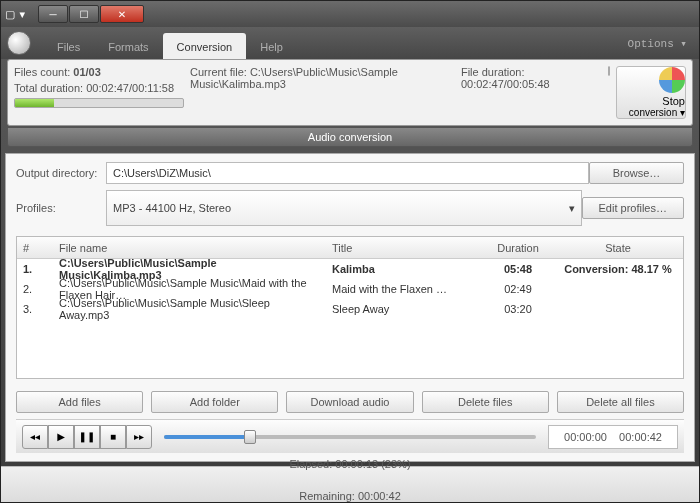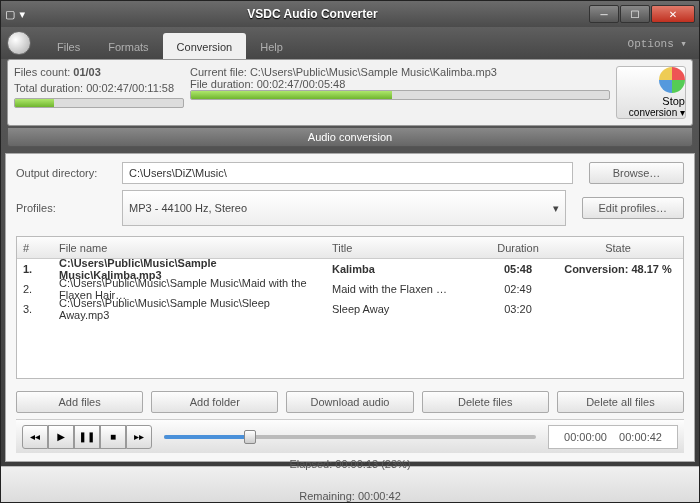--- a/index.html
+++ b/index.html
@@ -12,28 +12,28 @@
 .titlebar .winbtn.close { background: linear-gradient(#e07a6a,#c03020); width: 44px; }
 .menubar { height: 32px; background: linear-gradient(#5f5f5f,#464646); display: flex; align-items: center; padding: 0 6px; gap: 0; color: #b0b0b0; }
 .logo-area { display:flex; align-items:center; gap:4px; margin-right:12px;}
 .logo-circle { width: 24px; height: 24px; border-radius: 50%; background: radial-gradient(circle at 35% 35%, #fff, #aaa); border:1px solid #666;}
 .menu-tab { padding: 8px 14px; cursor: pointer; margin-top: 8px; }
 .menu-tab.active { background: #f0f0f0; color: #333; border-radius: 3px 3px 0 0; }
 .menubar .options { flex:1; text-align:right; padding-right:6px;font-family:Liberation Mono, monospace; }
 
 .status-panel { margin: 0 6px 4px 6px; background: #f2f2f2; border:1px solid #999; border-radius:3px; display:flex; padding:6px; gap:6px; }
 .status-left { width: 170px; display:flex; flex-direction:column; gap:4px; color:#555; }
-.status-mid { flex:1; display:flex; flex-direction:column; gap:0; color:#555; }
+.status-mid { flex:1; display:flex; flex-direction:row; gap:20px; color:#555; }
 .status-right { width:70px; display:flex; flex-direction:column; align-items:flex-end; justify-content:center; background:linear-gradient(#fff,#e0e0e0); border:1px solid #bbb; border-radius:3px; cursor:pointer;}
 .bar { height:10px; background:#ddd; border:1px solid #aaa; border-radius:2px; overflow:hidden; }
 .bar-fill { height:100%; background: linear-gradient(#aee76b,#6fb52e); }
 .status-banner { text-align:center; background:linear-gradient(#888,#666); color:#fff; padding:3px; margin: -2px 6px 6px 6px; border-radius:0 0 3px 3px; border:1px solid #555; border-top:none;}
 
 .maincontent { flex:1; background:#f7f7f7; margin:0 4px 4px 4px; border:1px solid #aaa; display:flex; flex-direction:column; padding:8px 10px; gap:6px; }
-.form-row { display:flex; align-items:center; gap:16px;justify-content:space-between; }
+.form-row { display:flex; align-items:center; gap:0;justify-content:space-between; }
 .form-row label { width:90px; color:#555; }
 .txtfield { flex:1; height:22px; background:#fff; border:1px solid #bbb; padding:2px 6px; color:#333; }
 .dropdown { flex:1; height:36px; background:linear-gradient(#fff,#eee); border:1px solid #bbb; padding:2px 6px; color:#444; display:flex; align-items:center; justify-content:space-between;}
 .btn { height:22px; padding:0 16px; background:linear-gradient(#fdfdfd,#e4e4e4); border:1px solid #aaa; color:#555; cursor:pointer; display:flex; align-items:center; justify-content:center; border-radius:2px; min-width:95px;}
 .listtable { flex:1; background:#fff; border:1px solid #bbb; margin-top:4px; display:flex; flex-direction:column; overflow:hidden;}
 .lthead { display:flex; background:linear-gradient(#fdfdfd,#e8e8e8); border-bottom:1px solid #ccc; height:22px; align-items:center; color:#555;}
 .lthead div, .ltr div { padding:0 6px; }
 .col-n{width:36px;} .col-f{flex:1.8;} .col-t{flex:1;} .col-d{width:70px; text-align:center;} .col-s{width:130px; text-align:center;}
 .ltr { display:flex; height:20px; align-items:center; color:#333;}
 .ltr.bold { font-weight:bold;}
@@ -53,21 +53,20 @@
 </style>
 </head>
 <body>
 
 <div class="window">
   <div class="titlebar">
     <div class="logo-area">
       <span>▢</span>
       <span>▾</span>
     </div>
-    <div class="apptitle">VSDC Audio Converter</div>
     <div class="winbtns">
       <div class="winbtn">─</div>
       <div class="winbtn">☐</div>
       <div class="winbtn close">✕</div>
     </div>
   </div>
 
   <div class="menubar">
     <div class="logo-area">
         <div class="logo-circle"></div>

